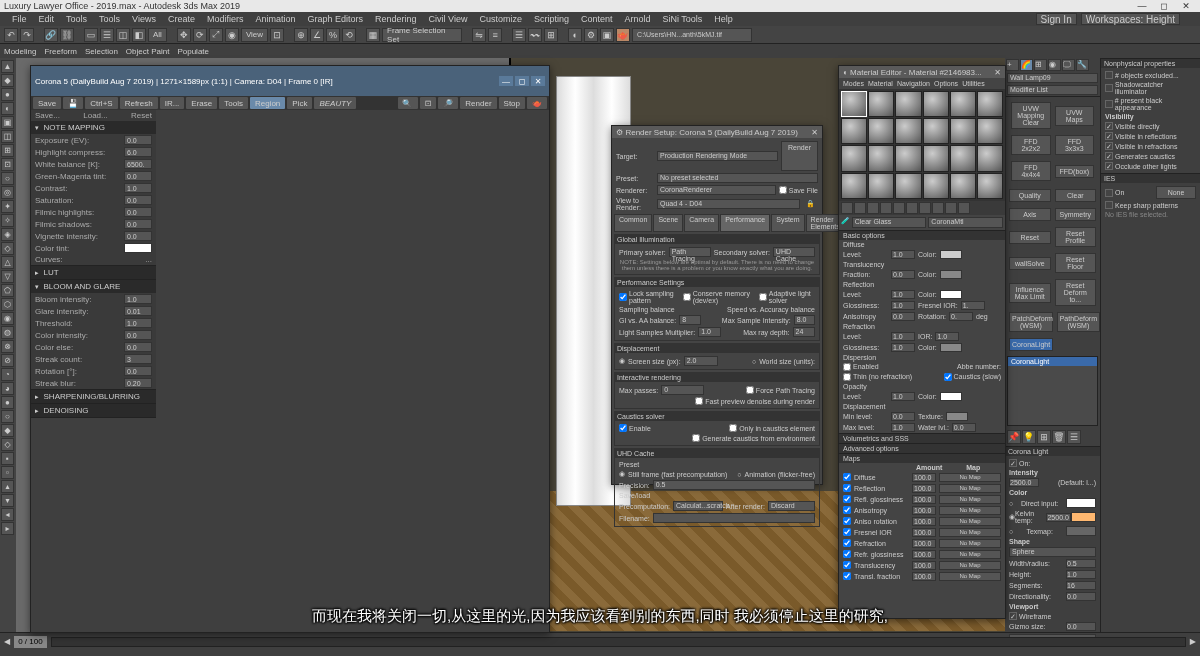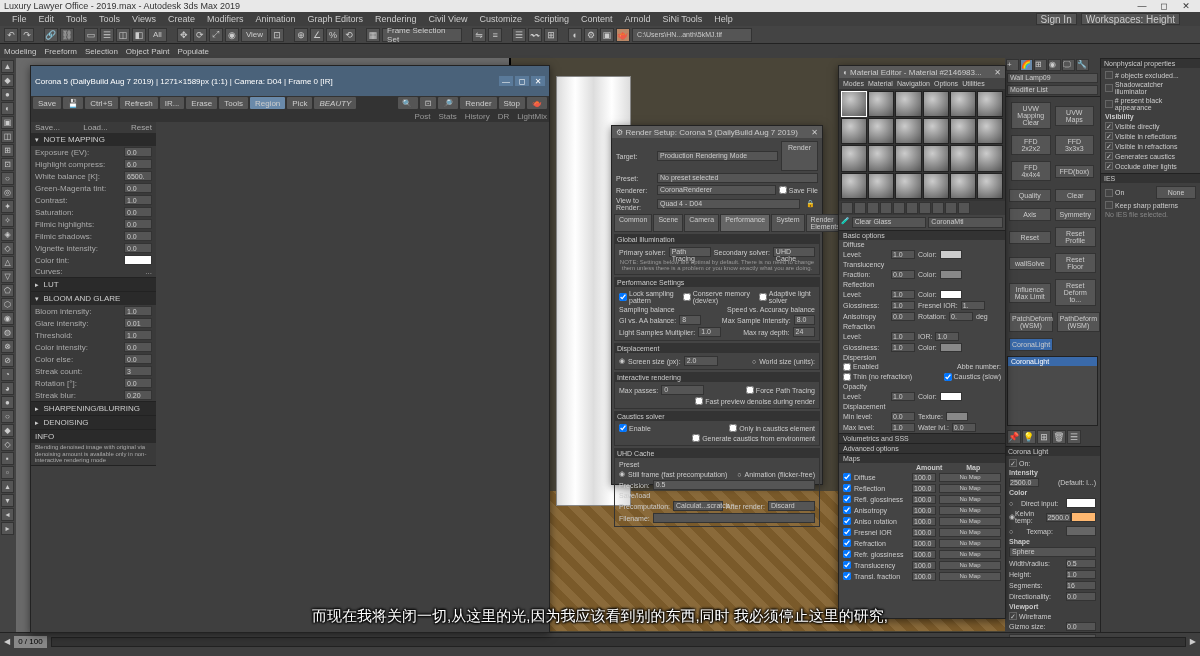--- a/index.html
+++ b/index.html
@@ -298,28 +298,20 @@
         <div class="cfb-tool">Pick</div>
         <div class="cfb-tool" style="font-style:italic;">BEAUTY</div>
         <div style="flex:1"></div>
         <div class="cfb-tool">🔍</div>
         <div class="cfb-tool">⊡</div>
         <div class="cfb-tool">🔎</div>
         <div class="cfb-tool">Render</div>
         <div class="cfb-tool">Stop</div>
         <div class="cfb-tool">🫖</div>
       </div>
-      <div class="cfb-subtool">
-        <div style="flex:1"></div>
-        <span>Post</span>
-        <span>Stats</span>
-        <span>History</span>
-        <span>DR</span>
-        <span>LightMix</span>
-      </div>
       <div class="cfb-content">
         <div class="cfb-image">
           <div class="render-scene">
             <div class="render-window-light"></div>
             <div class="render-curtain"></div>
           </div>
         </div>
         <div class="cfb-sidebar">
           <div class="cfb-row">
             <span>Save...</span>
@@ -414,24 +406,20 @@
                   <input value="0.20" style="">
                 </div>
               </div>
           </div>
           <div class="cfb-section">
               <div class="cfb-section-header tri">SHARPENING/BLURRING</div>
             </div>
           <div class="cfb-section">
               <div class="cfb-section-header tri">DENOISING</div>
             </div>
-          <div class="cfb-section">
-            <div class="cfb-section-header">INFO</div>
-            <div class="cfb-row" style="font-size:6px;line-height:1.1;">Blending denoised image with original via denoising amount is available only in non-interactive rendering mode</div>
-          </div>
         </div>
       </div>
     </div>
 
     <div class="render-setup">
       <div class="rs-title">
         <span>⚙ <span>Render Setup: Corona 5 (DailyBuild Aug  7 2019)</span></span>
         <span>✕</span>
       </div>
       <div class="rs-body">

